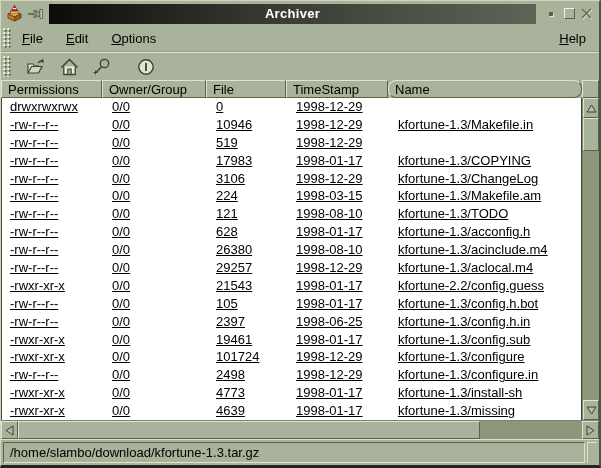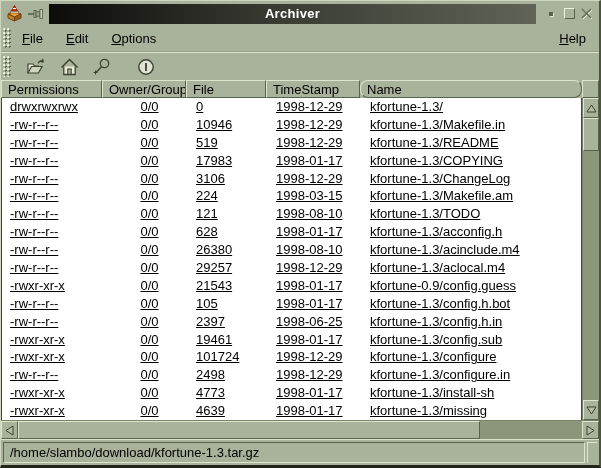--- a/index.html
+++ b/index.html
@@ -43,21 +43,21 @@
   .toolbar{height:28px; display:flex; align-items:center; flex:0 0 auto; border-top:1px solid #dce3cb;}
   .tool-btn{width:24px; height:24px; margin-left:9px; display:flex; align-items:center; justify-content:center;}
   .tool-btn.gap{margin-left:20px;}
   
   .thead{display:flex; height:18px; flex:0 0 auto;}
   .th{
     background:var(--bg); font-size:13px; padding:1px 0 0 6px; overflow:hidden; white-space:nowrap;
     border-top:1px solid var(--hi); border-left:1px solid var(--hi);
     border-bottom:1px solid var(--lo); border-right:1px solid var(--lo);
   }
-  .c-perm{width:101px;} .c-owner{width:84px;text-align:center;} .c-size{width:80px;} .c-time{width:94px;}
+  .c-perm{width:101px;} .c-owner{width:104px;} .c-size{width:80px;} .c-time{width:102px;}
   .c-name{flex:1;border-radius:8px;} .c-corner{width:17px;}
   
   .table-body{flex:1; display:flex; min-height:0; border-left:1px solid #434a39;}
   .rows{flex:1; background:#fff; overflow:hidden; border-right:1px solid #434a39;}
   .row{display:flex; height:17.9px; line-height:17.5px; font-size:13px; white-space:nowrap;text-decoration:underline;}
   .cell{overflow:hidden; padding-left:8px;}
   .row .c-owner,.row .c-size,.row .c-time,.row .c-name{padding-left:9px;}
   
   .vscroll{width:17px; background:var(--trough); display:flex; flex-direction:column; border-left:1px solid #79826a;}
   .sb-btn{
@@ -193,35 +193,33 @@
     <div class="th c-corner"></div>
   </div>
 
   <div class="table-body">
     <div class="rows">
       <div class="row">
         <div class="cell c-perm">drwxrwxrwx</div>
         <div class="cell c-owner">0/0</div>
         <div class="cell c-size">0</div>
         <div class="cell c-time">1998-12-29</div>
-        <div class="cell c-name">kfortune-1.3/</div>
       </div>
         <div class="row">
         <div class="cell c-perm">-rw-r--r--</div>
         <div class="cell c-owner">0/0</div>
         <div class="cell c-size">10946</div>
         <div class="cell c-time">1998-12-29</div>
         <div class="cell c-name">kfortune-1.3/Makefile.in</div>
       </div>
         <div class="row">
         <div class="cell c-perm">-rw-r--r--</div>
         <div class="cell c-owner">0/0</div>
         <div class="cell c-size">519</div>
         <div class="cell c-time">1998-12-29</div>
-        <div class="cell c-name">kfortune-1.3/README</div>
       </div>
         <div class="row">
         <div class="cell c-perm">-rw-r--r--</div>
         <div class="cell c-owner">0/0</div>
         <div class="cell c-size">17983</div>
         <div class="cell c-time">1998-01-17</div>
         <div class="cell c-name">kfortune-1.3/COPYING</div>
       </div>
         <div class="row">
         <div class="cell c-perm">-rw-r--r--</div>
@@ -263,21 +261,21 @@
         <div class="cell c-owner">0/0</div>
         <div class="cell c-size">29257</div>
         <div class="cell c-time">1998-12-29</div>
         <div class="cell c-name">kfortune-1.3/aclocal.m4</div>
       </div>
         <div class="row">
         <div class="cell c-perm">-rwxr-xr-x</div>
         <div class="cell c-owner">0/0</div>
         <div class="cell c-size">21543</div>
         <div class="cell c-time">1998-01-17</div>
-        <div class="cell c-name">kfortune-0.9/config.guess</div>
+        <div class="cell c-name">kfortune-2.2/config.guess</div>
       </div>
         <div class="row">
         <div class="cell c-perm">-rw-r--r--</div>
         <div class="cell c-owner">0/0</div>
         <div class="cell c-size">105</div>
         <div class="cell c-time">1998-01-17</div>
         <div class="cell c-name">kfortune-1.3/config.h.bot</div>
       </div>
         <div class="row">
         <div class="cell c-perm">-rw-r--r--</div>

